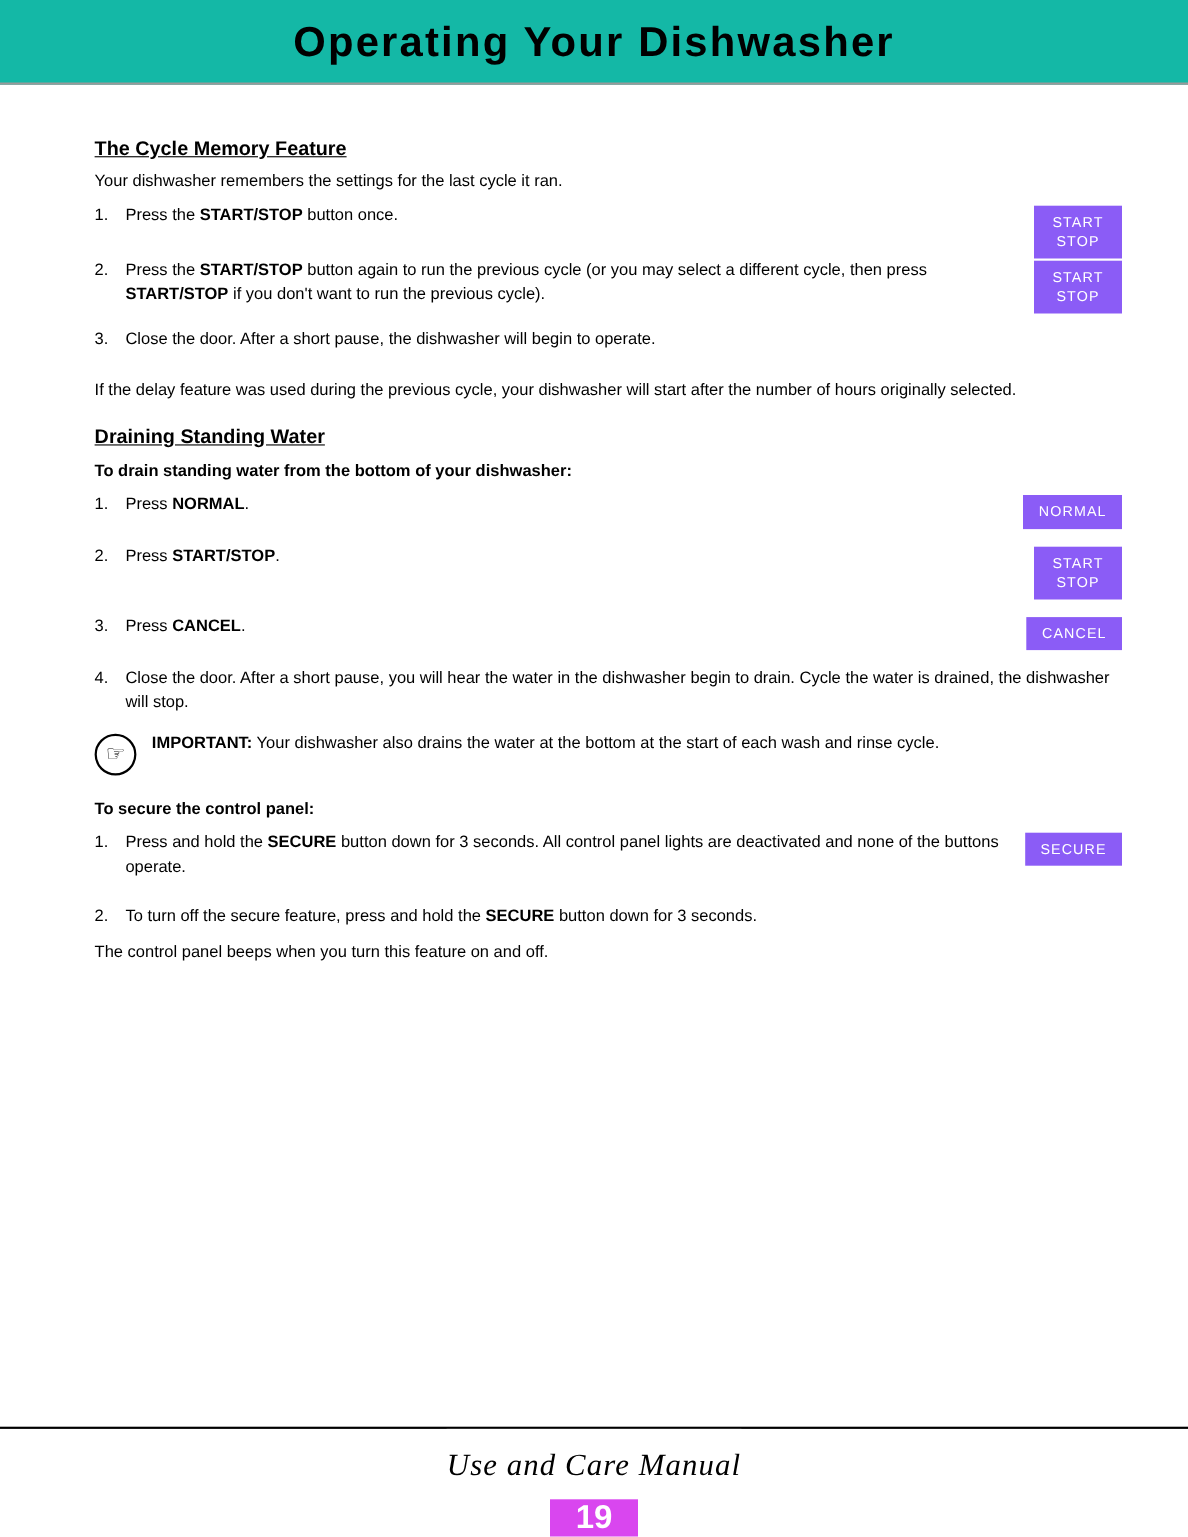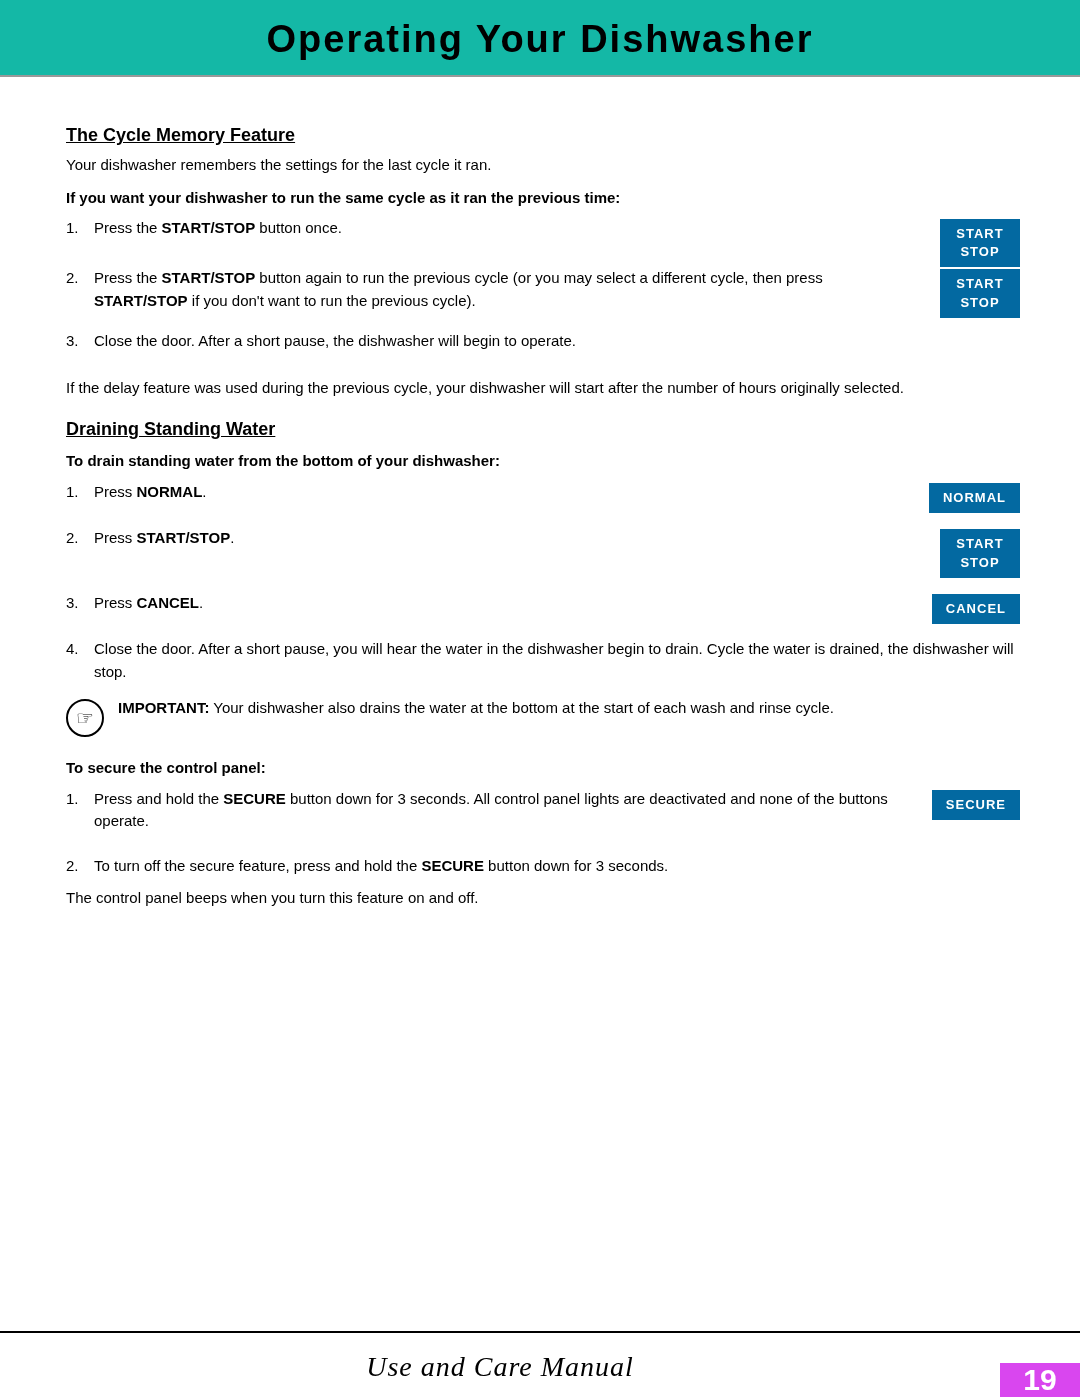--- a/index.html
+++ b/index.html
@@ -23,21 +23,21 @@
     .header h1 {
       font-size: 38px;
       font-weight: 900;
       letter-spacing: 2px;
       font-family: Arial Black, Arial, sans-serif;
       color: #000;
     }
 
     
     .main-content {
-      padding: 28px 60px 20px 66px;
+      padding: 28px 60px 20px 86px;
     }
 
     
     .section-title {
       font-size: 18px;
       font-weight: bold;
       text-decoration: underline;
       margin-bottom: 8px;
       margin-top: 18px;
     }
@@ -70,23 +70,23 @@
       min-width: 28px;
       font-size: 15px;
       padding-top: 0;
     }
     .list-text {
       flex: 1;
     }
 
     
     .btn-image {
-      background: #0369a1;
+      background: #8b5cf6;
       color: #fff;
-      font-weight: bold;
+      font-weight: normal;
       font-size: 13px;
       text-align: center;
       padding: 6px 14px;
       letter-spacing: 1px;
       line-height: 1.4;
       min-width: 80px;
       display: inline-block;
     }
 
     
@@ -127,22 +127,23 @@
       font-size: 18px;
     }
 
     
     .footer {
       position: absolute;
       bottom: 0;
       left: 0;
       right: 0;
       display: flex;
-      align-items: flex-end;
+      align-items: center;
       border-top: 2px solid #000;
+      flex-direction: column;
     }
     .footer-text {
       flex: 1;
       background: #fff;
       text-align: center;
       padding: 18px 0 14px;
       font-size: 28px;
       font-style: italic;
       font-family: Georgia, serif;
       font-weight: normal;
@@ -171,21 +172,20 @@
 
 <div class="header">
   <h1>Operating Your Dishwasher</h1>
 </div>
 
 <div class="main-content">
 
   <div class="section-gap">
     <div class="section-title">The Cycle Memory Feature</div>
     <p>Your dishwasher remembers the settings for the last cycle it ran.</p>
-    <p class="section-subtitle">If you want your dishwasher to run the same cycle as it ran the previous time:</p>
 
     <div class="step-row">
       <div class="list-side">
         <ul class="numbered-list">
           <li>
             <span class="list-num">1.</span>
             <span class="list-text">Press the <b>START/STOP</b> button once.</span>
           </li>
         </ul>
       </div>

